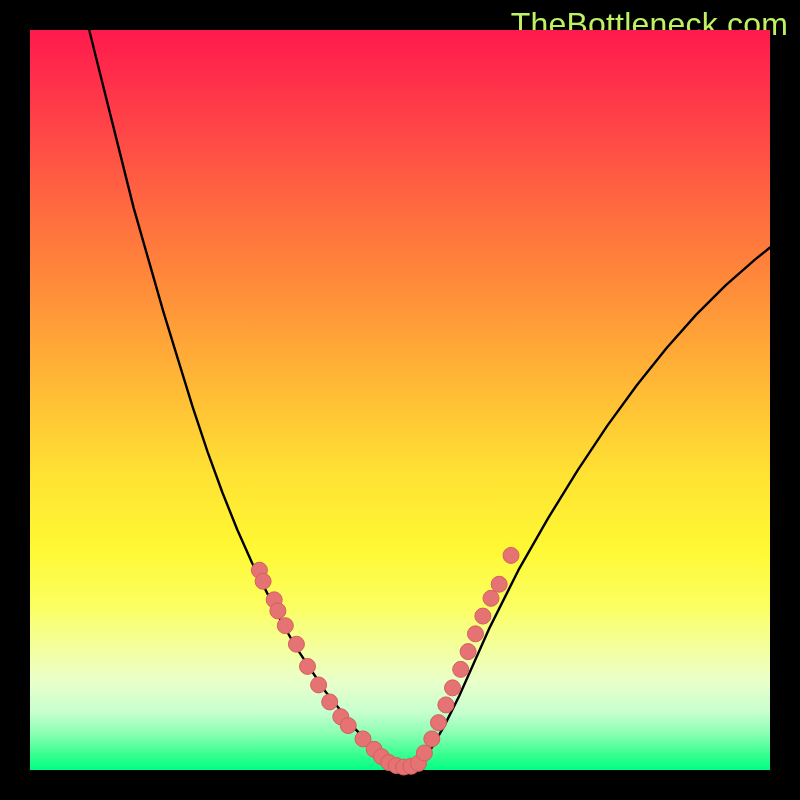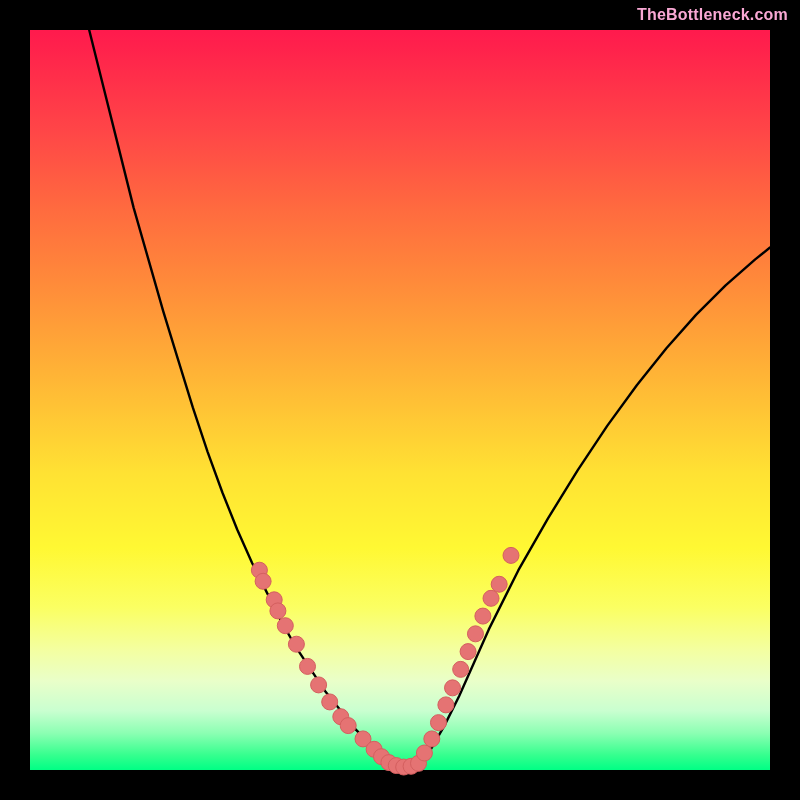--- a/index.html
+++ b/index.html
@@ -47,23 +47,23 @@
     left: 0;
     top: 0;
     width: 740px;
     height: 740px;
     overflow: visible;
   }
   .watermark {
     position: absolute;
     top: 6px;
     right: 12px;
-    color: #f9a8d4;
-    font-size: 16px;
-    font-weight: 700;
+    color: #bef264;
+    font-size: 32px;
+    font-weight: 400;
     letter-spacing: 0.2px;
     user-select: none;
   }
 </style>
 </head>
 <body>
 
 <div class="stage">
   <div class="watermark">TheBottleneck.com</div>
 

